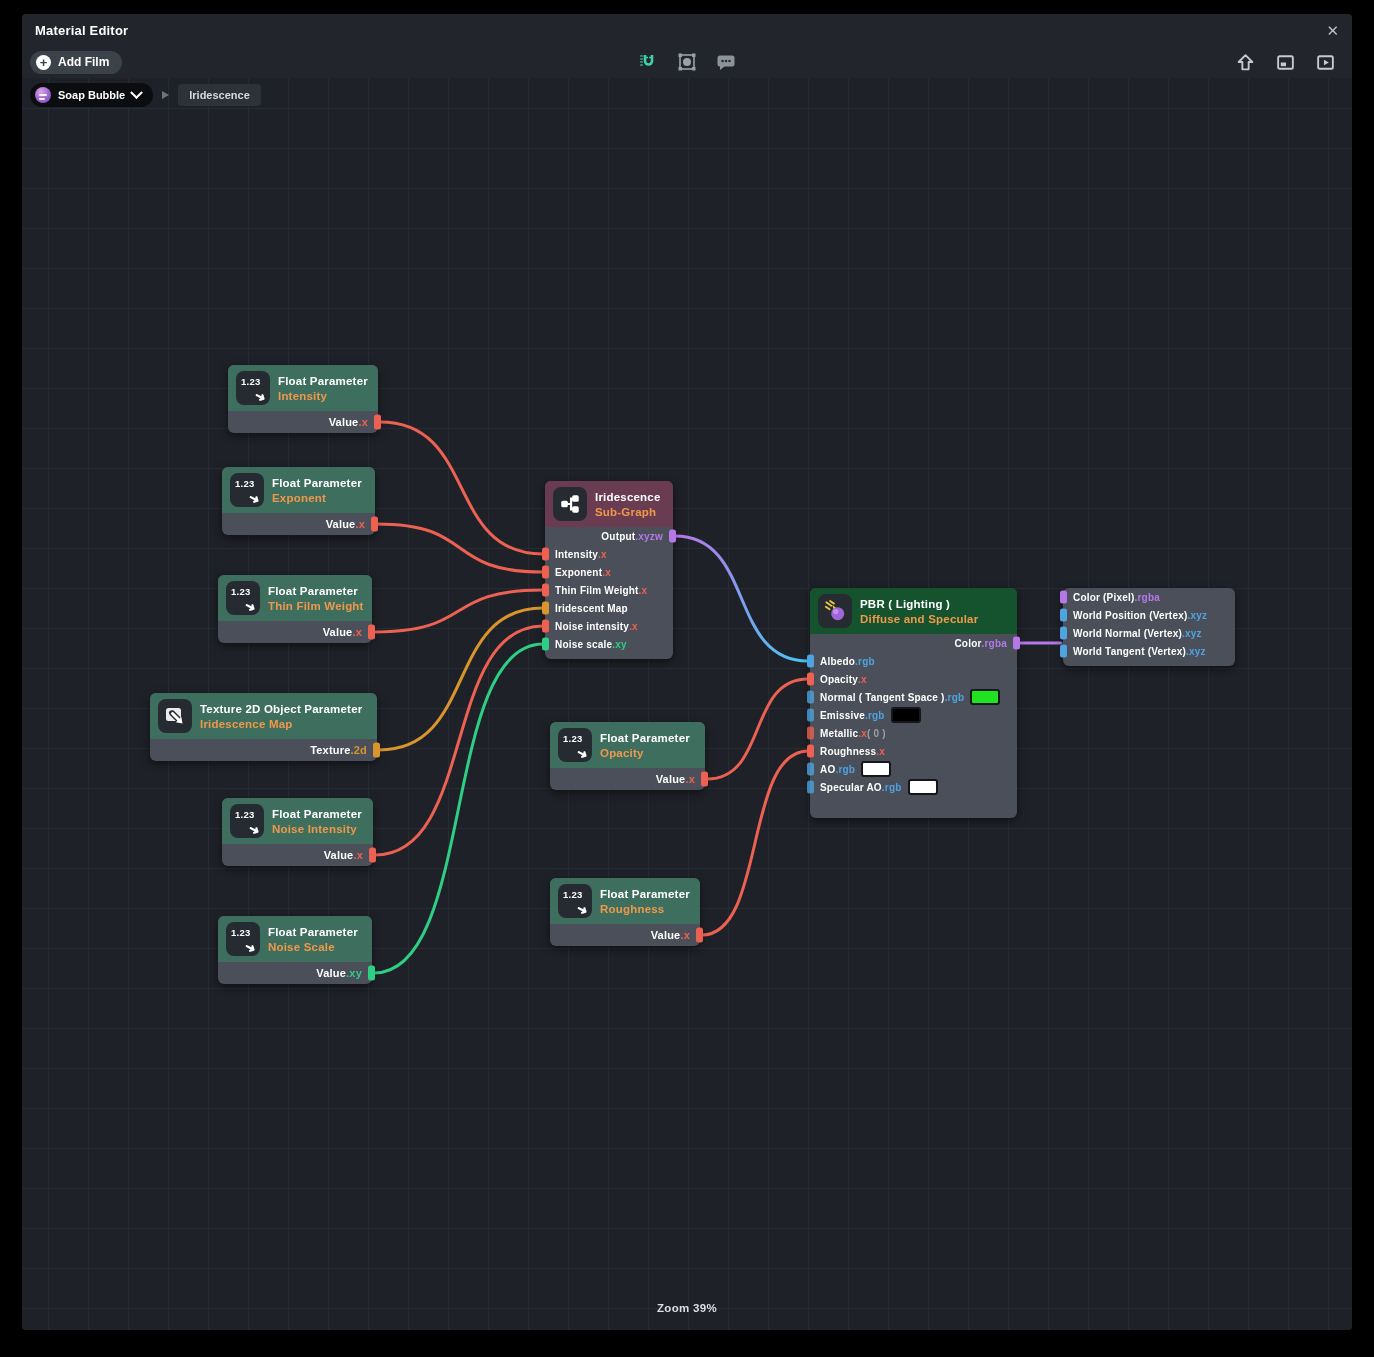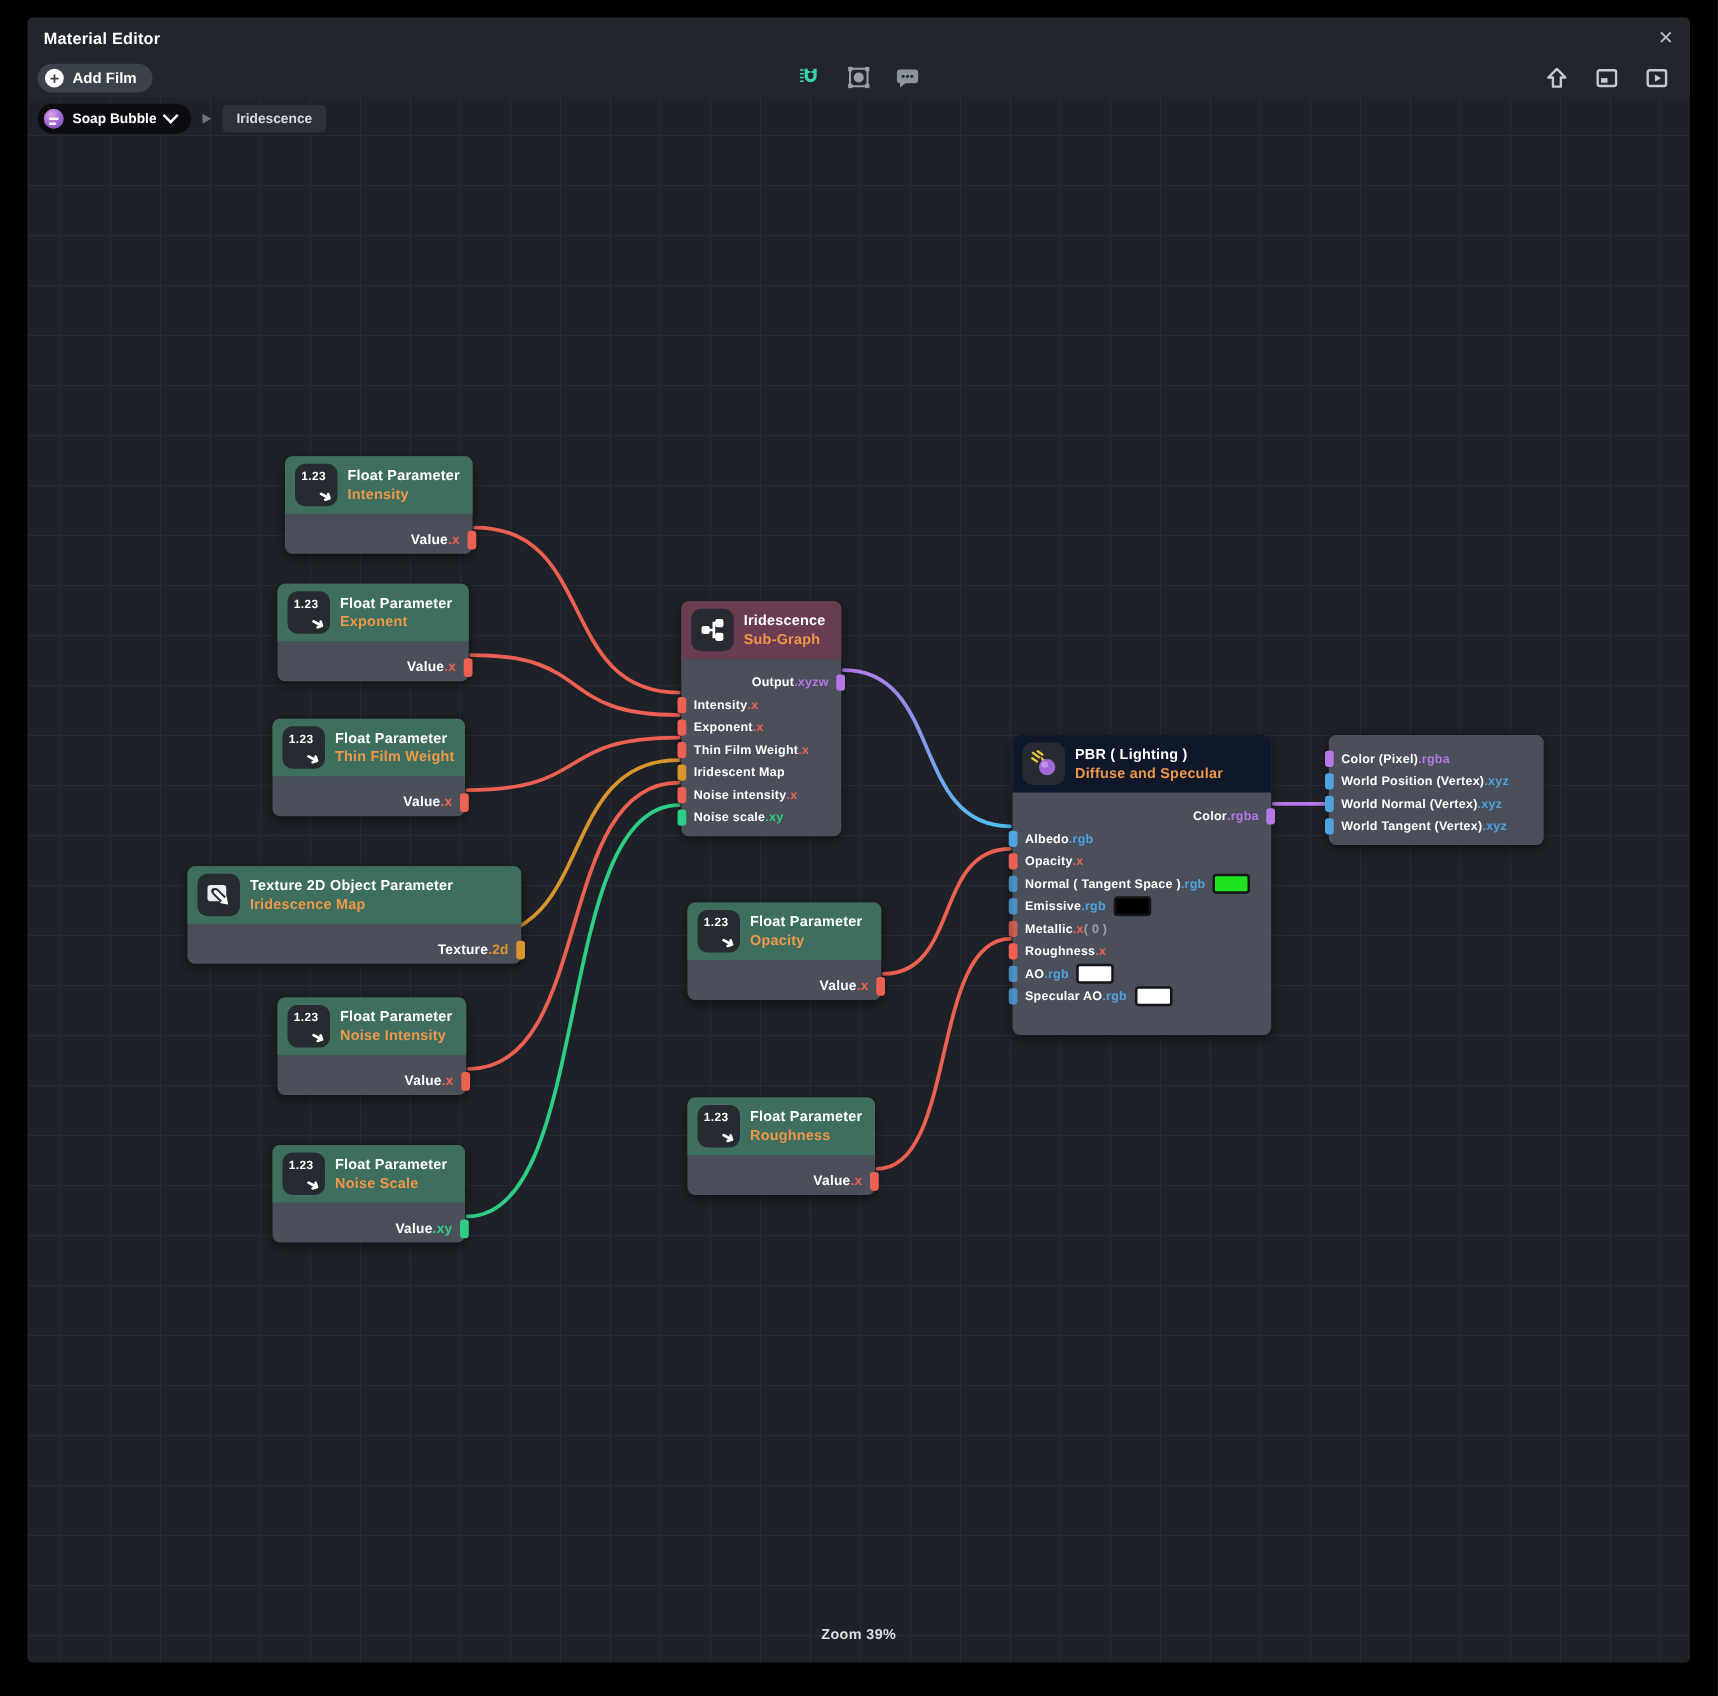--- a/index.html
+++ b/index.html
@@ -44,21 +44,21 @@
   
   .node{position:absolute;border-radius:6px;box-shadow:0 3px 9px rgba(0,0,0,.5);z-index:2;background:#4a4f59;}
   .node-header{display:flex;align-items:center;gap:8px;padding:0 8px;height:46px;box-sizing:border-box;border-radius:6px 6px 0 0;}
   .icon-tile{width:34px;height:34px;background:#262b31;border-radius:8px;flex:none;
     display:flex;align-items:center;justify-content:center;position:relative;overflow:hidden;}
   .f-num{position:absolute;top:5px;left:5px;color:#fff;font-size:9.5px;font-weight:bold;letter-spacing:.3px;}
   .f-arrow{position:absolute;bottom:1px;right:4px;color:#fff;font-size:13px;font-weight:bold;transform:rotate(28deg);}
   .node-titles{line-height:14px;white-space:nowrap;}
   .node-title{color:#fff;font-size:11.5px;font-weight:bold;letter-spacing:.2px;}
   .node-sub{color:#f0984a;}
-  .node-body{position:relative;border-radius:0 0 6px 6px;margin-top:10px;}
+  .node-body{position:relative;border-radius:0 0 6px 6px;}
   .row{position:relative;display:flex;align-items:center;color:#fff;font-weight:bold;white-space:nowrap;letter-spacing:.2px;}
   .row.out{justify-content:flex-end;padding-right:10px;}
   .row.in{padding-left:10px;}
   .node.param .row{font-size:11px;}
   .node.block .row{font-size:10px;}
   .row-text{display:flex;align-items:center;}
   .port{position:absolute;width:7px;height:13px;border-radius:2.5px;top:50%;transform:translateY(-50%);cursor:crosshair;}
   .node.param .port{height:15px;}
   .port.in{left:-3px;}
   .port.out{right:-3px;}
@@ -213,21 +213,21 @@
         <div class="node-body" style="padding-bottom:0px">
           <div class="row out" style="height:22px">
             <span class="row-text">
               <span>Value</span>
               <span style="color:#ed6153">.x</span>
             </span>
             <span class="port out" style="background:#ed6153"></span>
           </div>
         </div>
       </div>
-      <div class="node param" style="left: 128px; top: 615px; width: 267px;">
+      <div class="node param" style="left: 128px; top: 615px; width: 227px;">
         <div class="node-header" style="background:#3e6e5e">
           <span class="icon-tile">
             <svg width="24" height="24" viewBox="0 0 24 24">
               <rect x="3" y="4" width="15" height="13" rx="2.5" fill="#e9ebee"></rect>
               <circle cx="8" cy="8.5" r="2" fill="#262b31"></circle>
               <path d="M9.5 9.5 L18 18" stroke="#262b31" stroke-width="6" stroke-linecap="round"></path>
               <path d="M9.5 9.5 L16 16" stroke="#fff" stroke-width="3" stroke-linecap="round"></path>
               <path d="M19.5 19.5 L12.8 18.3 L18.3 12.8 Z" fill="#fff"></path>
             </svg>
           </span>
@@ -372,21 +372,21 @@
           <div class="row out" style="height:22px">
             <span class="row-text">
               <span>Value</span>
               <span style="color:#ed6153">.x</span>
             </span>
             <span class="port out" style="background:#ed6153"></span>
           </div>
         </div>
       </div>
       <div class="node block" style="left: 788px; top: 510px; width: 207px;">
-        <div class="node-header" style="background:#0f172a">
+        <div class="node-header" style="background:#14532d">
           <span class="icon-tile">
             <svg width="26" height="26" viewBox="0 0 24 24">
               <g stroke="#e8c83c" stroke-width="1.7" stroke-linecap="round">
                 <path d="M4 4 l4.5 3.2"></path>
                 <path d="M3.5 8 l3.5 2.3"></path>
                 <path d="M7.5 2.8 l3.5 2.4"></path>
               </g>
               <path d="M9.5 6.2 l3.6 3 -2.4 1.4 z" fill="#e8c83c"></path>
               <circle cx="14.5" cy="14.5" r="6" fill="#a066d8"></circle>
               <circle cx="12.7" cy="12.5" r="2.4" fill="#c79aec" opacity=".85"></circle>

